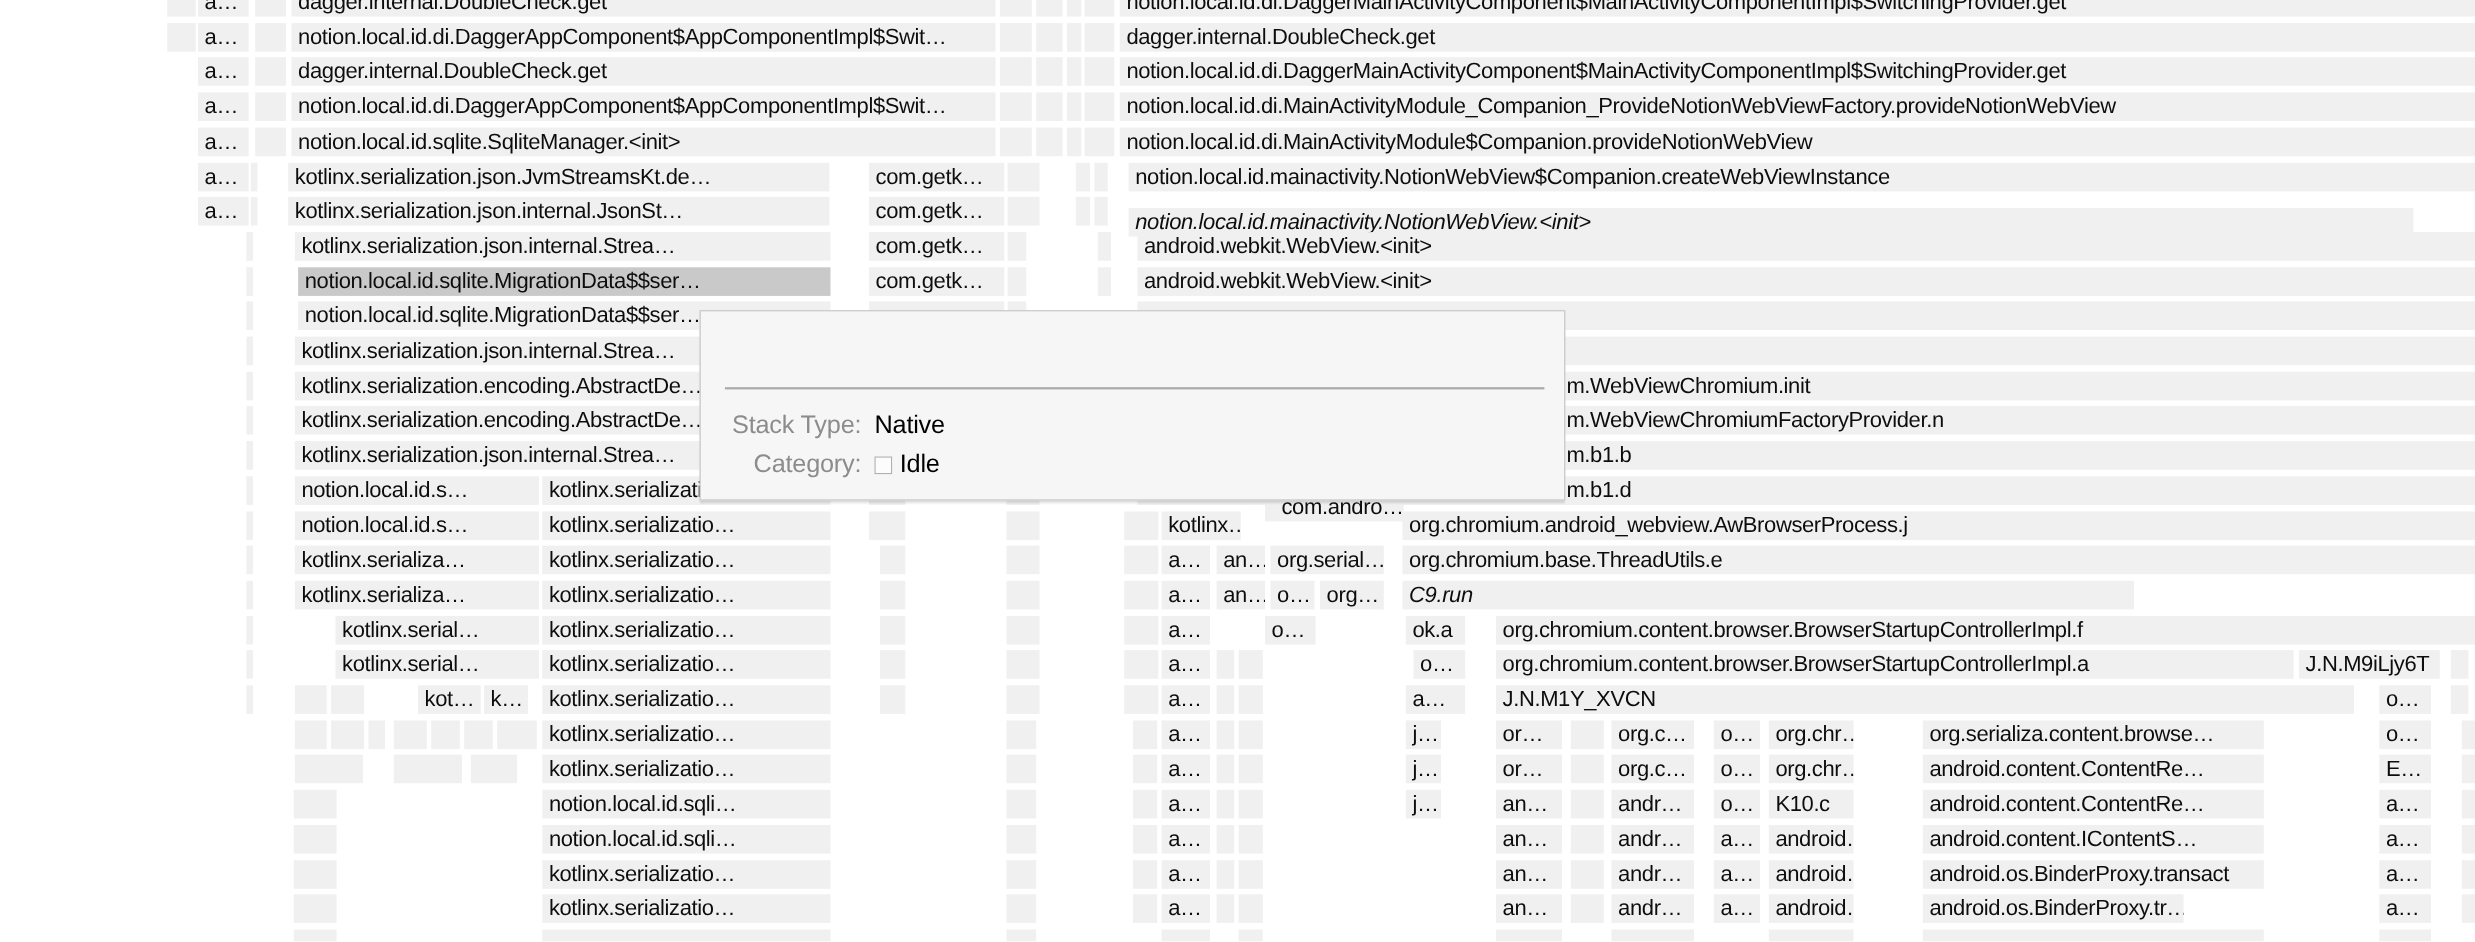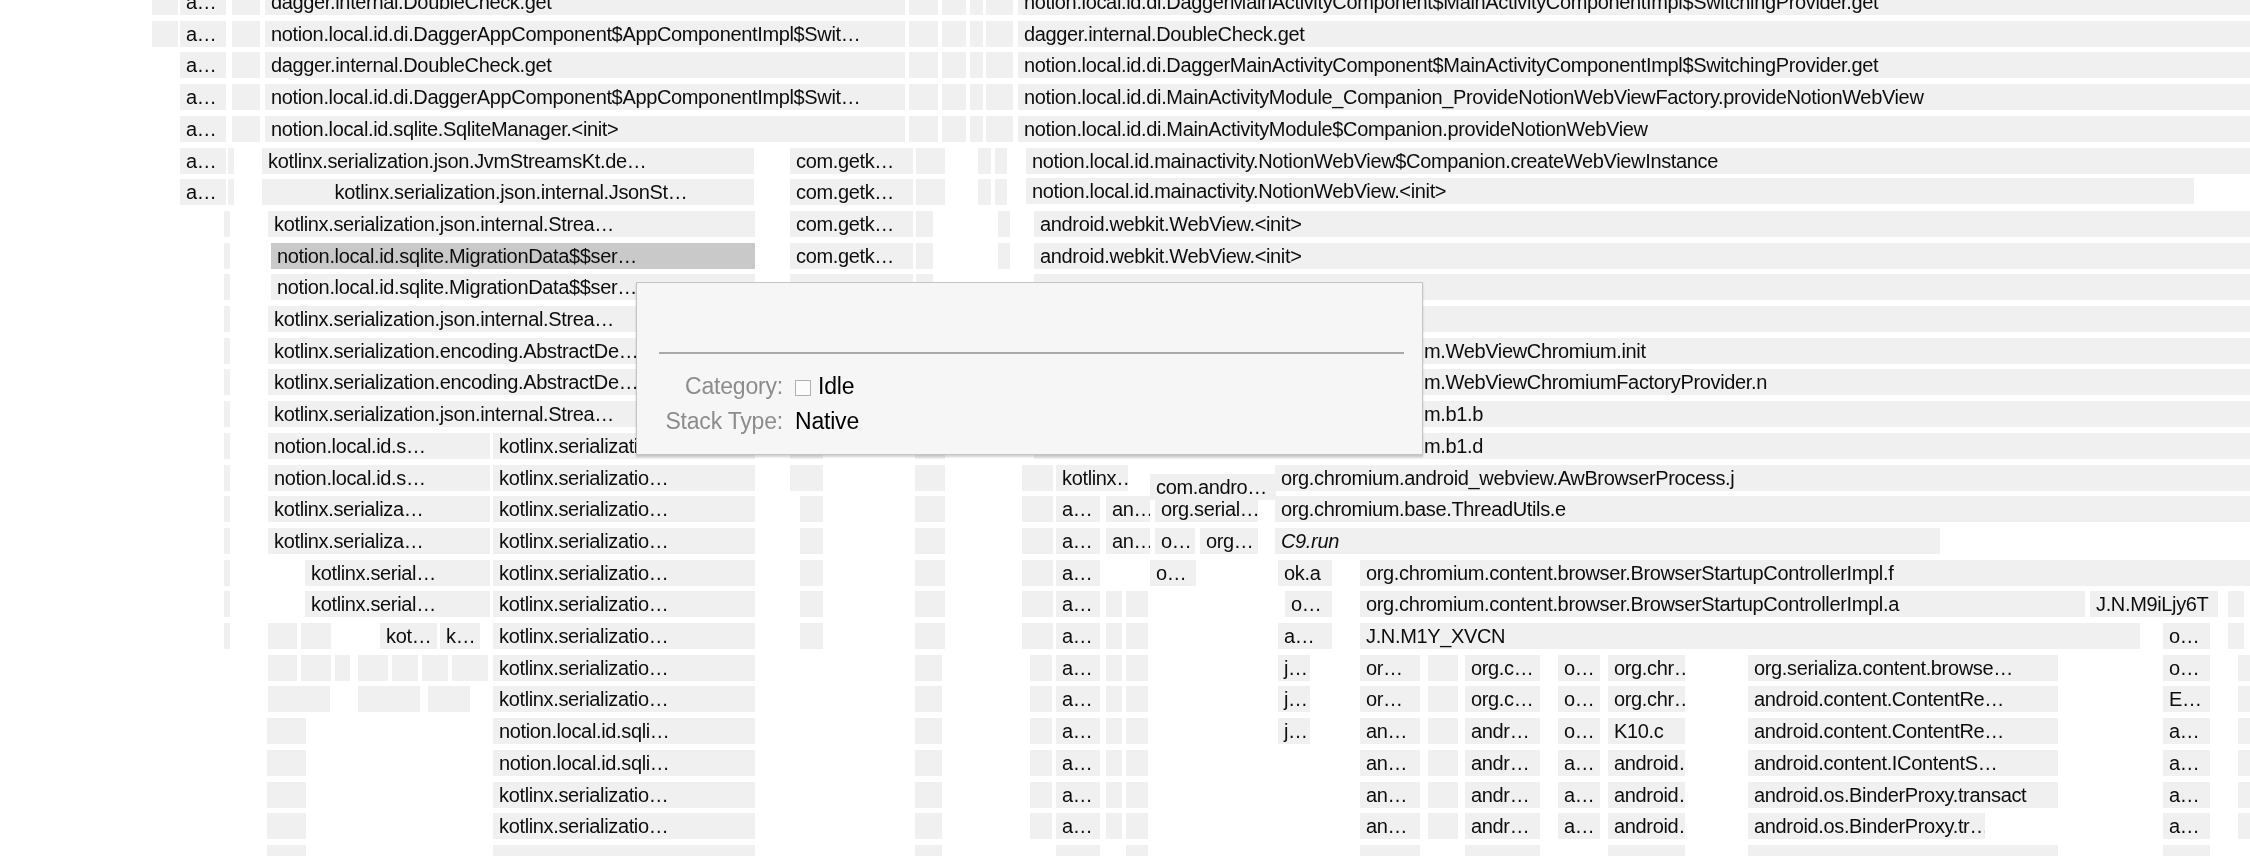--- a/index.html
+++ b/index.html
@@ -94,26 +94,26 @@
       <div class="box" style="left: 180px; top: 147.5px; width: 46px; height: 26px;">a…</div>
       <div class="box" style="left: 228px; top: 147.5px; width: 6px; height: 26px;"></div>
       <div class="box" style="left: 262px; top: 147.5px; width: 492px; height: 26px;">kotlinx.serialization.json.JvmStreamsKt.de…</div>
       <div class="box" style="left: 790px; top: 147.5px; width: 123px; height: 26px;">com.getk…</div>
       <div class="box" style="left: 916px; top: 147.5px; width: 29px; height: 26px;"></div>
       <div class="box" style="left: 978px; top: 147.5px; width: 13px; height: 26px;"></div>
       <div class="box" style="left: 995px; top: 147.5px; width: 12px; height: 26px;"></div>
       <div class="box" style="left: 1026px; top: 147.5px; width: 1224px; height: 26px;">notion.local.id.mainactivity.NotionWebView$Companion.createWebViewInstance</div>
       <div class="box" style="left: 180px; top: 179.2px; width: 46px; height: 26px;">a…</div>
       <div class="box" style="left: 228px; top: 179.2px; width: 6px; height: 26px;"></div>
-      <div class="box" style="left: 262px; top: 179.2px; width: 492px; height: 26px; text-align: center;">kotlinx.serialization.json.internal.JsonSt…</div>
+      <div class="box" style="left: 262px; top: 179.2px; width: 492px; height: 26px;">kotlinx.serialization.json.internal.JsonSt…</div>
       <div class="box" style="left: 790px; top: 179.2px; width: 123px; height: 26px;">com.getk…</div>
       <div class="box" style="left: 916px; top: 179.2px; width: 29px; height: 26px;"></div>
       <div class="box" style="left: 978px; top: 179.2px; width: 13px; height: 26px;"></div>
       <div class="box" style="left: 995px; top: 179.2px; width: 12px; height: 26px;"></div>
-      <div class="box" style="left: 1026px; top: 178px; width: 1168px; height: 26px;">notion.local.id.mainactivity.NotionWebView.&lt;init&gt;</div>
+      <div class="box" style="left: 1026px; top: 189px; width: 1168px; height: 26px; font-style: italic;">notion.local.id.mainactivity.NotionWebView.&lt;init&gt;</div>
       <div class="box" style="left: 224px; top: 210.9px; width: 6px; height: 26px;"></div>
       <div class="box" style="left: 268px; top: 210.9px; width: 487px; height: 26px;">kotlinx.serialization.json.internal.Strea…</div>
       <div class="box" style="left: 790px; top: 210.9px; width: 123px; height: 26px;">com.getk…</div>
       <div class="box" style="left: 916px; top: 210.9px; width: 17px; height: 26px;"></div>
       <div class="box" style="left: 998px; top: 210.9px; width: 12px; height: 26px;"></div>
       <div class="box" style="left: 1034px; top: 210.9px; width: 1216px; height: 26px;">android.webkit.WebView.&lt;init&gt;</div>
       <div class="box" style="left: 224px; top: 242.6px; width: 6px; height: 26px;"></div>
       <div class="box hl" style="left: 271px; top: 242.6px; width: 484px; height: 26px;">notion.local.id.sqlite.MigrationData$$ser…</div>
       <div class="box" style="left: 790px; top: 242.6px; width: 123px; height: 26px;">com.getk…</div>
       <div class="box" style="left: 916px; top: 242.6px; width: 17px; height: 26px;"></div>
@@ -147,21 +147,21 @@
       <div class="box" style="left: 790px; top: 432.8px; width: 33px; height: 26px;"></div>
       <div class="box" style="left: 915px; top: 432.8px; width: 30px; height: 26px;"></div>
       <div class="box padded" style="left: 1034px; top: 432.8px; width: 1216px; height: 26px;">m.b1.d</div>
       <div class="box" style="left: 224px; top: 464.5px; width: 6px; height: 26px;"></div>
       <div class="box" style="left: 268px; top: 464.5px; width: 222px; height: 26px;">notion.local.id.s…</div>
       <div class="box" style="left: 493px; top: 464.5px; width: 262px; height: 26px;">kotlinx.serializatio…</div>
       <div class="box" style="left: 790px; top: 464.5px; width: 33px; height: 26px;"></div>
       <div class="box" style="left: 915px; top: 464.5px; width: 30px; height: 26px;"></div>
       <div class="box" style="left: 1022px; top: 464.5px; width: 31px; height: 26px;"></div>
       <div class="box" style="left: 1056px; top: 464.5px; width: 72px; height: 26px;">kotlinx…</div>
-      <div class="box" style="left: 1150px; top: 474px; width: 126px; height: 26px;">com.andro…</div>
+      <div class="box" style="left: 1150px; top: 448px; width: 126px; height: 26px; text-align: right;">com.andro…</div>
       <div class="box" style="left: 1275px; top: 464.5px; width: 975px; height: 26px;">org.chromium.android_webview.AwBrowserProcess.j</div>
       <div class="box" style="left: 224px; top: 496.2px; width: 6px; height: 26px;"></div>
       <div class="box" style="left: 268px; top: 496.2px; width: 222px; height: 26px;">kotlinx.serializa…</div>
       <div class="box" style="left: 493px; top: 496.2px; width: 262px; height: 26px;">kotlinx.serializatio…</div>
       <div class="box" style="left: 800px; top: 496.2px; width: 23px; height: 26px;"></div>
       <div class="box" style="left: 915px; top: 496.2px; width: 30px; height: 26px;"></div>
       <div class="box" style="left: 1022px; top: 496.2px; width: 31px; height: 26px;"></div>
       <div class="box" style="left: 1056px; top: 496.2px; width: 44px; height: 26px;">a…</div>
       <div class="box" style="left: 1106px; top: 496.2px; width: 44px; height: 26px;">an…</div>
       <div class="box" style="left: 1155px; top: 496.2px; width: 103px; height: 26px;">org.serial…</div>
@@ -326,24 +326,24 @@
       <div class="box" style="left: 1465px; top: 844.9px; width: 75px; height: 26px;"></div>
       <div class="box" style="left: 1608px; top: 844.9px; width: 77px; height: 26px;"></div>
       <div class="box" style="left: 1748px; top: 844.9px; width: 310px; height: 26px;"></div>
       <div class="box" style="left: 2163px; top: 844.9px; width: 47px; height: 26px;"></div>
     </div>
 
   <div class="tooltip">
     <div class="tt-divider"></div>
     <div class="tt-rows">
       <div class="tt-row">
+        <span class="tt-label">Stack Type:</span>
+        <span class="tt-value">Native</span>
+      </div>
+      <div class="tt-row">
         <span class="tt-label">Category:</span>
         <span class="tt-value">
           <span class="swatch"></span><span>Idle</span>
         </span>
-      </div>
-      <div class="tt-row">
-        <span class="tt-label">Stack Type:</span>
-        <span class="tt-value">Native</span>
       </div>
     </div>
   </div>
 </div>
 
 </body></html>

